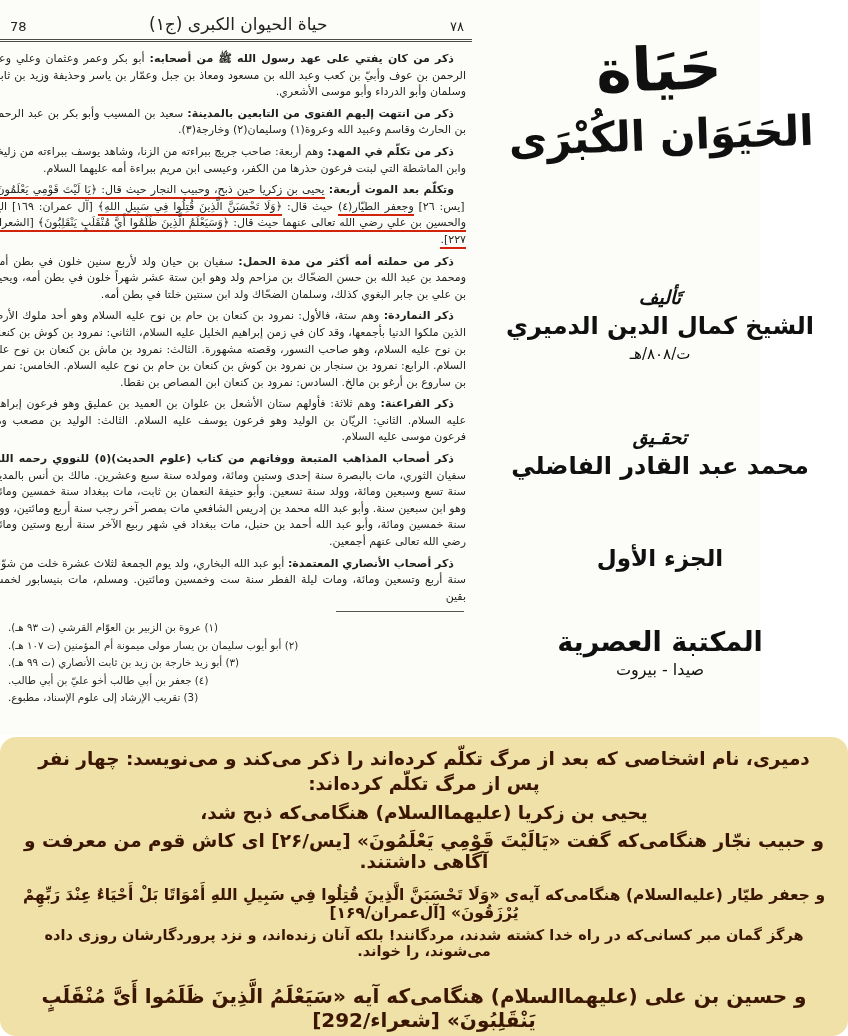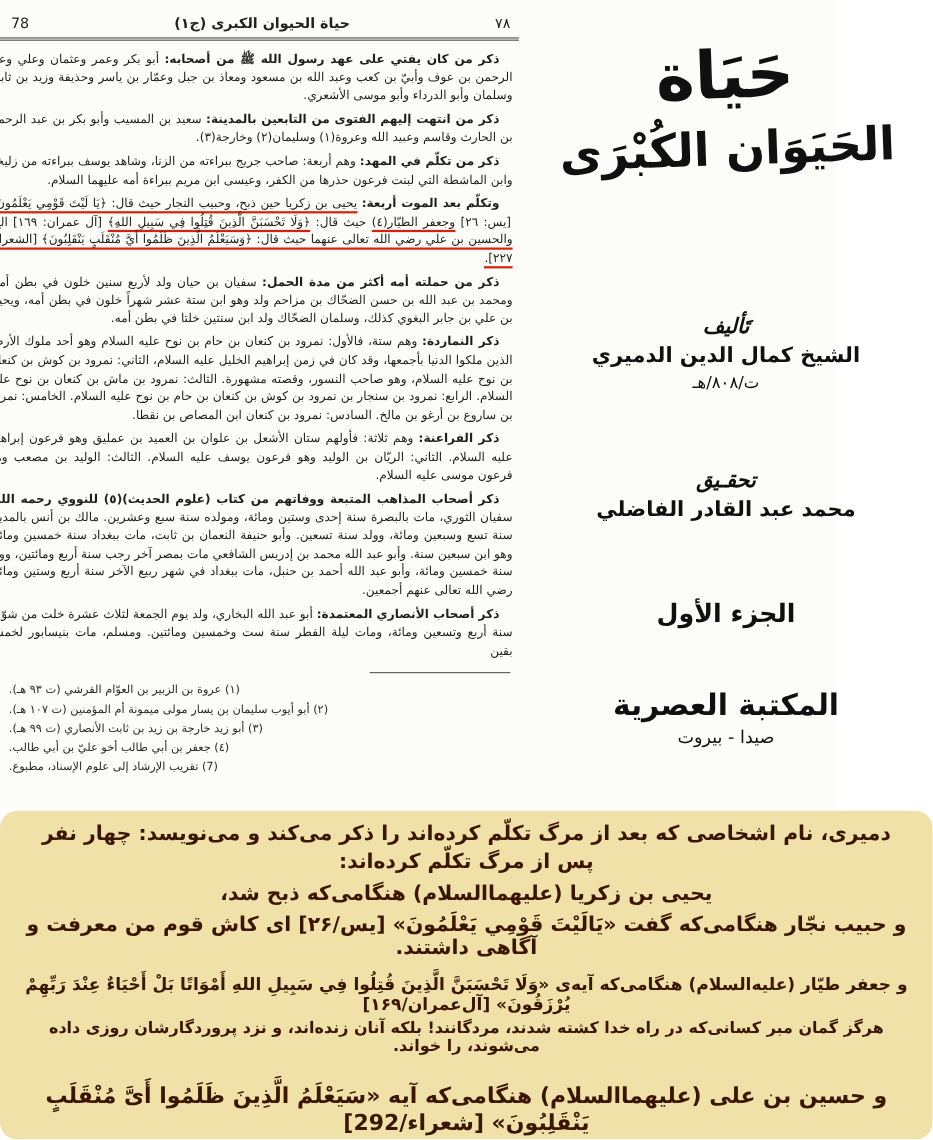--- a/index.html
+++ b/index.html
@@ -2,38 +2,38 @@
 <html lang="ar" dir="rtl"><head>
 <meta charset="utf-8">
 <style>
   html,body{margin:0;padding:0;background:#ffffff;font-family:"DejaVu Sans",sans-serif;}
   .page{position:relative;width:848px;height:1036px;background:#ffffff;overflow:hidden;margin:0 auto;}
 
   
   .scan{position:absolute;top:0;left:0;width:760px;height:735px;background:#fcfcf9;}
   .left-col{position:absolute;top:0;left:0;width:472px;height:735px;overflow:hidden;direction:rtl;color:#1f1f1f;}
   .scan-header{display:flex;justify-content:space-between;align-items:flex-end;direction:ltr;padding:14px 8px 4px 10px;font-size:13px;color:#222;}
-  .scan-header .rt{font-weight:700;font-size:13px;}
+  .scan-header .rt{font-weight:400;font-size:17px;}
   .header-rule{border-bottom:3px double #4a4a4a;margin:1px 0 7px 0;}
   .paragraphs{height:553px;overflow:hidden;padding:2px 6px 0 0;margin-left:-10px;font-size:11px;line-height:16.6px;text-align:justify;text-justify:inter-word;}
   .para{margin:0 0 5px 0;text-indent:12px;}
   .lead{font-weight:700;}
   .rul{border-bottom:2px solid #d2240c;padding-bottom:1px;}
   .footnote-sep{position:absolute;top:611px;right:8px;width:128px;border-top:1.5px solid #555;}
   .footnotes{position:absolute;top:619px;right:20px;left:8px;font-size:10.3px;line-height:17.5px;text-align:left;color:#2a2a2a;}
   .footnote{white-space:nowrap;overflow:hidden;}
 
   
   .right-col{position:absolute;top:0;left:472px;width:376px;height:735px;direction:rtl;text-align:center;color:#101010;}
   .calligraphy{position:absolute;top:38px;left:0;right:0;transform:rotate(-2deg);}
   .cal1{font-size:60px;font-weight:700;line-height:1.05;}
   .cal2{font-size:42px;font-weight:700;line-height:1.2;margin-top:10px;}
   .author-block{position:absolute;top:286px;left:0;right:0;}
   .blk-label{font-size:19px;font-weight:700;font-style:italic;}
-  .blk-name{font-size:19px;font-weight:700;margin-top:4px;}
+  .blk-name{font-size:24px;font-weight:700;margin-top:4px;}
   .blk-death{font-size:15px;margin-top:5px;}
   .editor-block{position:absolute;top:426px;left:0;right:0;}
   .volume{position:absolute;top:545px;left:0;right:0;font-size:23px;font-weight:700;}
   .publisher{position:absolute;top:626px;left:0;right:0;}
   .publisher-name{font-size:27px;font-weight:700;}
   .publisher-city{font-size:16px;margin-top:3px;}
 
   
   .translation{position:absolute;top:737px;left:0;width:848px;height:299px;background:#f0e1a8;border-radius:16px;direction:rtl;text-align:center;color:#3b1703;box-sizing:border-box;padding:8px 22px;}
   .t-l1{font-size:18.5px;font-weight:700;margin-top:2px;line-height:1.35;}
@@ -102,21 +102,21 @@
           <span>أبو عبد الله البخاري، ولد يوم الجمعة لثلاث عشرة خلت من شوّال سنة أربع وتسعين ومائة، ومات ليلة الفطر سنة ست وخمسين ومائتين. ومسلم، مات بنيسابور لخمس بقين</span>
         </p>
       </div>
 
       <div class="footnote-sep"></div>
       <div class="footnotes">
         <div class="footnote">(١) عروة بن الزبير بن العوّام القرشي (ت ٩٣ هـ).</div>
         <div class="footnote">(٢) أبو أيوب سليمان بن يسار مولى ميمونة أم المؤمنين (ت ١٠٧ هـ).</div>
         <div class="footnote">(٣) أبو زيد خارجة بن زيد بن ثابت الأنصاري (ت ٩٩ هـ).</div>
         <div class="footnote">(٤) جعفر بن أبي طالب أخو عليّ بن أبي طالب.</div>
-        <div class="footnote">(7) تقريب الإرشاد إلى علوم الإسناد، مطبوع.</div>
+        <div class="footnote">(3) تقريب الإرشاد إلى علوم الإسناد، مطبوع.</div>
       </div>
     </div>
 
     <div class="right-col">
       <div class="calligraphy">
         <div class="cal1">حَيَاة</div>
         <div class="cal2">الحَيَوَان الكُبْرَى</div>
       </div>
       <div class="author-block">
         <div class="blk-label">تَأليف</div>

